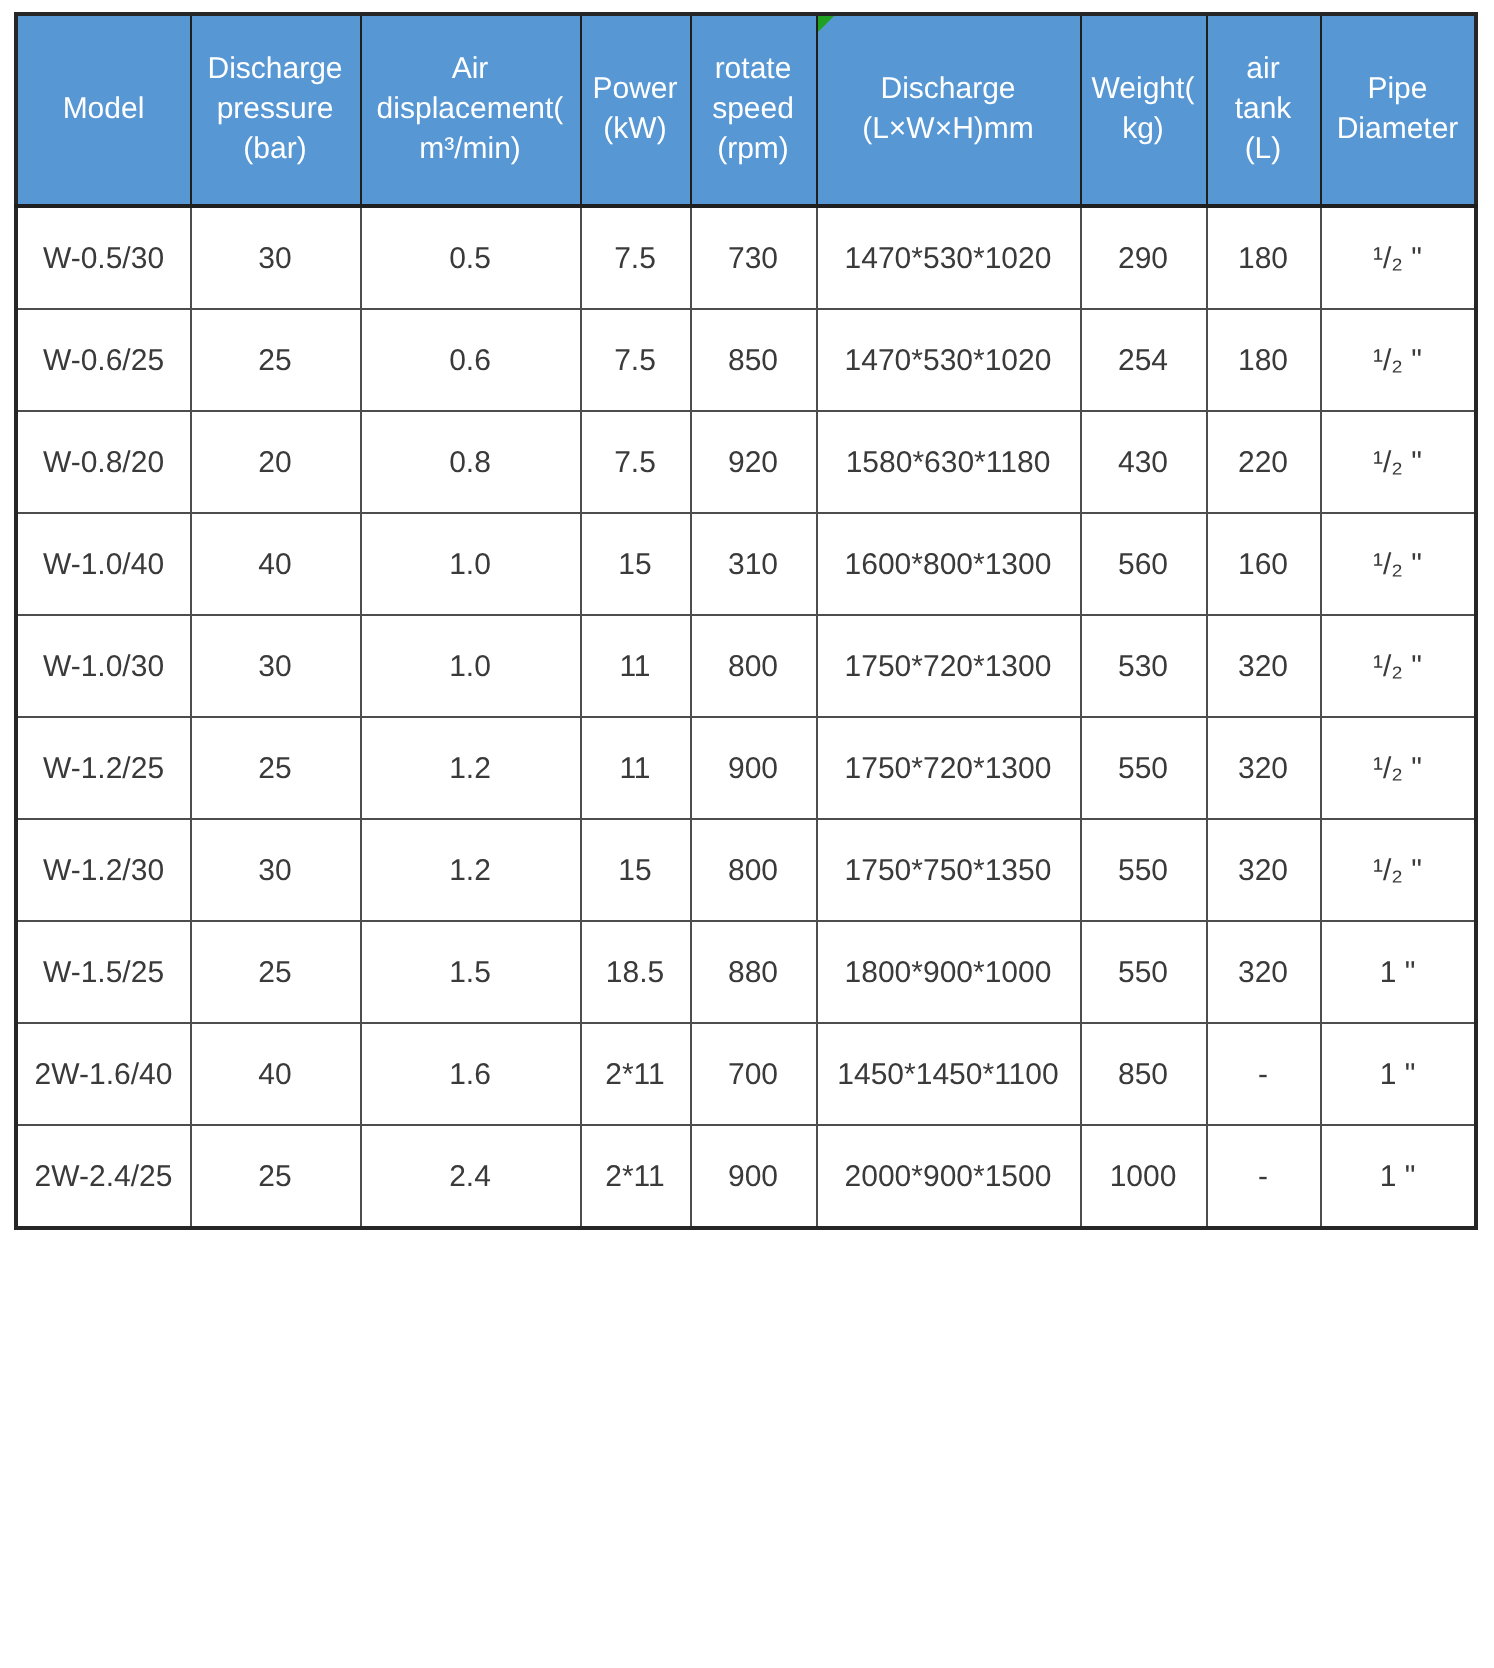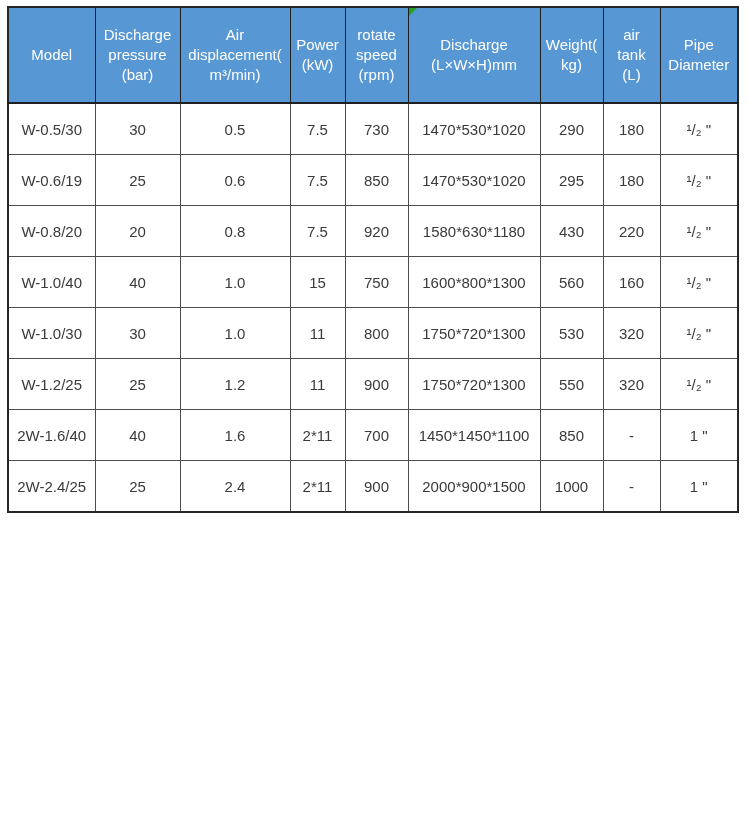--- a/index.html
+++ b/index.html
@@ -109,47 +109,47 @@
           <td>30</td>
           <td>0.5</td>
           <td>7.5</td>
           <td>730</td>
           <td>1470*530*1020</td>
           <td>290</td>
           <td>180</td>
           <td>¹/₂ "</td>
         </tr>
         <tr>
-          <td>W-0.6/19</td>
+          <td>W-0.6/25</td>
           <td>25</td>
           <td>0.6</td>
           <td>7.5</td>
           <td>850</td>
           <td>1470*530*1020</td>
-          <td>295</td>
+          <td>254</td>
           <td>180</td>
           <td>¹/₂ "</td>
         </tr>
         <tr>
           <td>W-0.8/20</td>
           <td>20</td>
           <td>0.8</td>
           <td>7.5</td>
           <td>920</td>
           <td>1580*630*1180</td>
           <td>430</td>
           <td>220</td>
           <td>¹/₂ "</td>
         </tr>
         <tr>
           <td>W-1.0/40</td>
           <td>40</td>
           <td>1.0</td>
           <td>15</td>
-          <td>750</td>
+          <td>310</td>
           <td>1600*800*1300</td>
           <td>560</td>
           <td>160</td>
           <td>¹/₂ "</td>
         </tr>
         <tr>
           <td>W-1.0/30</td>
           <td>30</td>
           <td>1.0</td>
           <td>11</td>
@@ -162,20 +162,42 @@
         <tr>
           <td>W-1.2/25</td>
           <td>25</td>
           <td>1.2</td>
           <td>11</td>
           <td>900</td>
           <td>1750*720*1300</td>
           <td>550</td>
           <td>320</td>
           <td>¹/₂ "</td>
+        </tr>
+        <tr>
+          <td>W-1.2/30</td>
+          <td>30</td>
+          <td>1.2</td>
+          <td>15</td>
+          <td>800</td>
+          <td>1750*750*1350</td>
+          <td>550</td>
+          <td>320</td>
+          <td>¹/₂ "</td>
+        </tr>
+        <tr>
+          <td>W-1.5/25</td>
+          <td>25</td>
+          <td>1.5</td>
+          <td>18.5</td>
+          <td>880</td>
+          <td>1800*900*1000</td>
+          <td>550</td>
+          <td>320</td>
+          <td>1 "</td>
         </tr>
         <tr>
           <td>2W-1.6/40</td>
           <td>40</td>
           <td>1.6</td>
           <td>2*11</td>
           <td>700</td>
           <td>1450*1450*1100</td>
           <td>850</td>
           <td>-</td>

